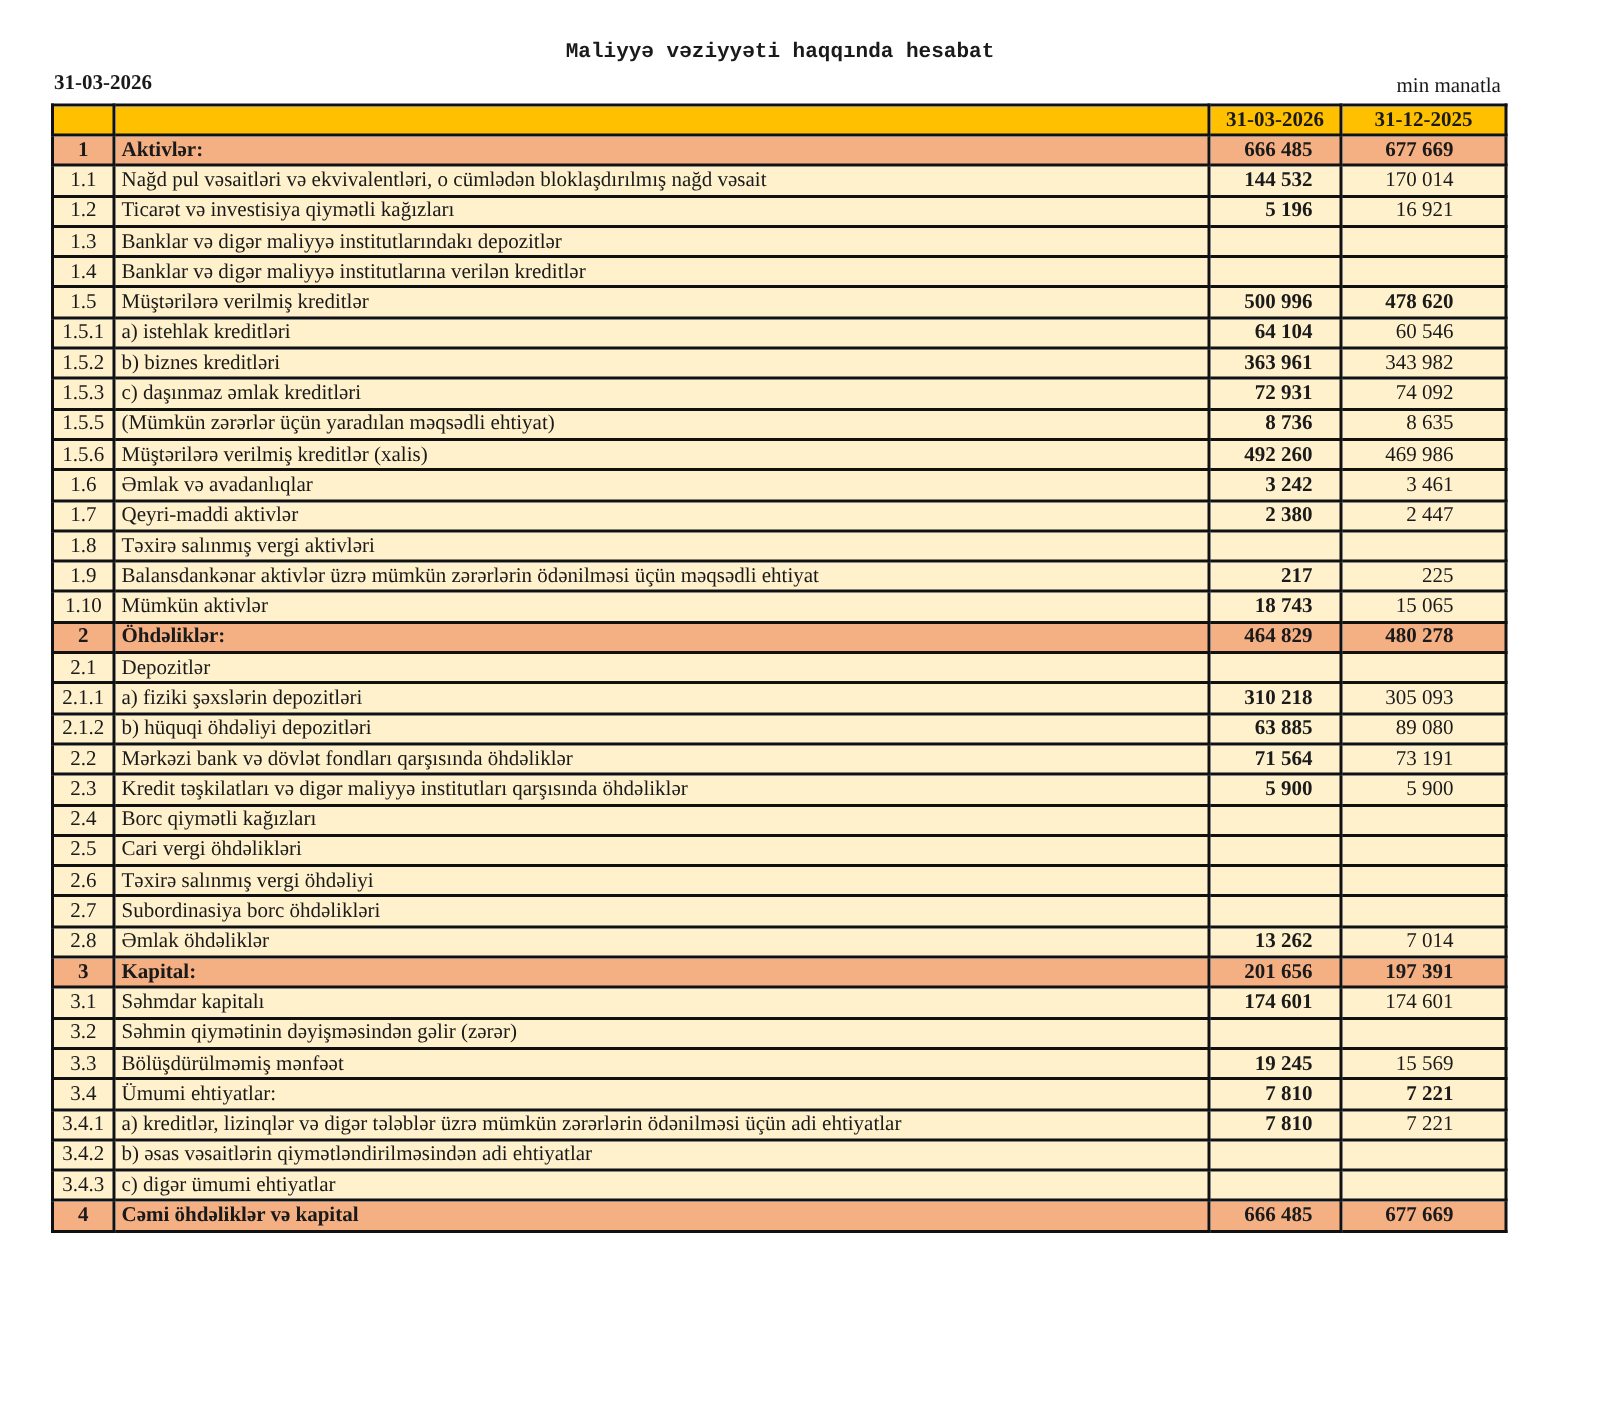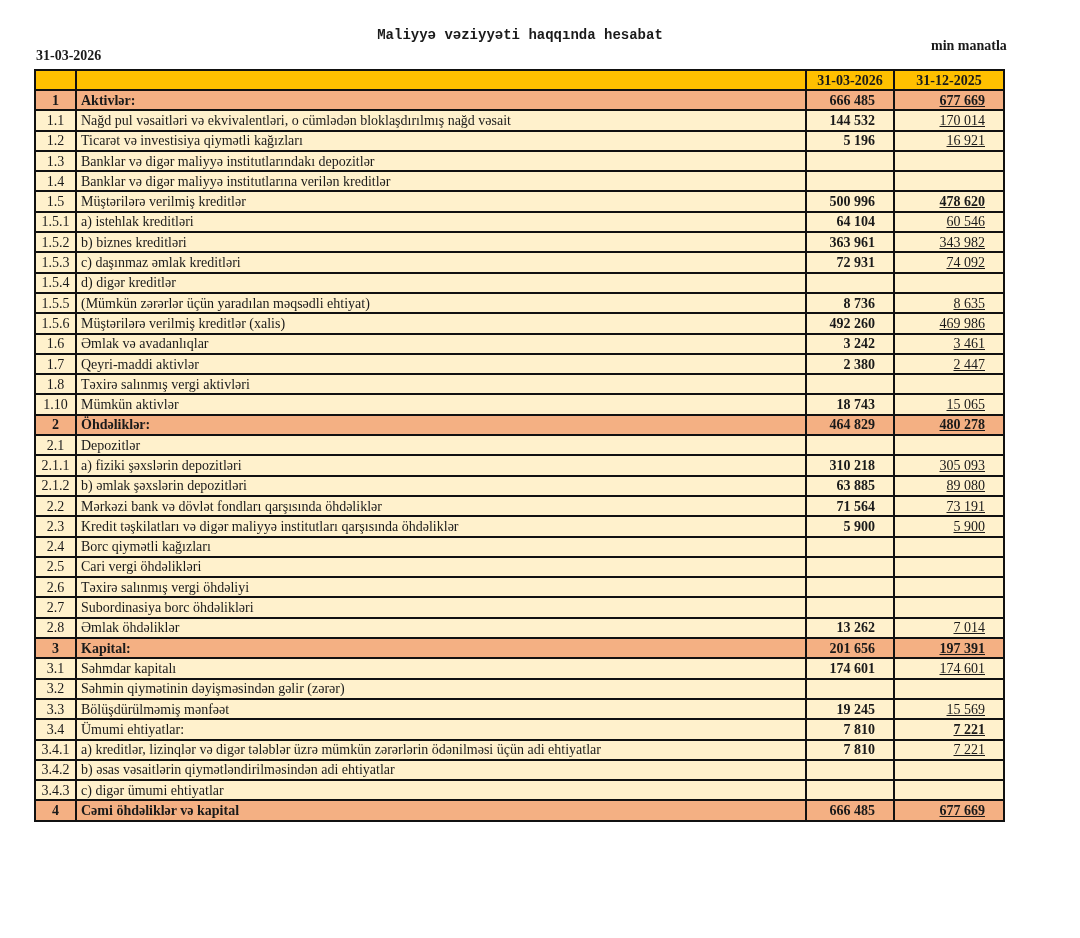--- a/index.html
+++ b/index.html
@@ -1,30 +1,30 @@
 <!DOCTYPE html>
 <html><head>
 <meta charset="utf-8">
 <style>
   html, body { margin:0; padding:0; background:#ffffff; }
   body { width:1080px; height:938px; position:relative; font-family:"Liberation Serif","DejaVu Serif",serif; color:#1a1a1a; overflow:hidden; }
   .title { position:absolute; top:27px; left:0; width:1040px; text-align:center; font-family:Liberation Mono, monospace; font-weight:bold; font-size:14px; }
   .date { position:absolute; top:48px; left:36px; font-weight:bold; font-size:14px; }
-  .unit { position:absolute; top:38px; left:931px; font-weight:bold; font-size:14px; }
+  .unit { position:absolute; top:50px; left:931px; font-weight:normal; font-size:14px; }
   table { position:absolute; top:69px; left:34px; border-collapse:collapse; table-layout:fixed; width:969px; }
   col.c-no { width:41px; } col.c-name { width:730px; } col.c-v1 { width:88px; } col.c-v2 { width:110px; }
   td { border:2px solid #111; height:18.3px; padding:0 4px; font-size:14px; line-height:17px; background:#fff1cc; white-space:nowrap; overflow:hidden; }
   tr.head td { background:#ffc000; font-weight:bold; text-align:center; height:18px; }
   tr.section td { background:#f4b083; font-weight:bold; }
   td.no { text-align:center; padding:0 1px; }
   td.num { text-align:right; padding-right:16px; }
   tr.head td.num { text-align:center; padding-right:4px; }
   tr.section td.num, tr.bold td.num { font-weight:bold;margin-left:45px; }
   td.v1.num { padding-right:18px;font-weight:bold; }
-  td.v2.num { padding-right:18px;text-decoration:underline; }
+  td.v2.num { padding-right:34px; }
 </style>
 </head>
 <body>
 
 <div class="title">Maliyyə vəziyyəti haqqında hesabat</div>
 <div class="date">31-03-2026</div>
 <div class="unit">min manatla</div>
 
 <table>
   <colgroup>
@@ -88,26 +88,20 @@
         <td class="v1 num">363 961</td>
         <td class="v2 num">343 982</td>
       </tr>
       <tr class="normal">
         <td class="no">1.5.3</td>
         <td class="name">c) daşınmaz əmlak kreditləri</td>
         <td class="v1 num">72 931</td>
         <td class="v2 num">74 092</td>
       </tr>
       <tr class="normal">
-        <td class="no">1.5.4</td>
-        <td class="name">d) digər kreditlər</td>
-        <td class="v1 num"></td>
-        <td class="v2 num"></td>
-      </tr>
-      <tr class="normal">
         <td class="no">1.5.5</td>
         <td class="name">(Mümkün zərərlər üçün yaradılan məqsədli ehtiyat)</td>
         <td class="v1 num">8 736</td>
         <td class="v2 num">8 635</td>
       </tr>
       <tr class="normal">
         <td class="no">1.5.6</td>
         <td class="name">Müştərilərə verilmiş kreditlər (xalis)</td>
         <td class="v1 num">492 260</td>
         <td class="v2 num">469 986</td>
@@ -122,20 +116,26 @@
         <td class="no">1.7</td>
         <td class="name">Qeyri-maddi aktivlər</td>
         <td class="v1 num">2 380</td>
         <td class="v2 num">2 447</td>
       </tr>
       <tr class="normal">
         <td class="no">1.8</td>
         <td class="name">Təxirə salınmış vergi aktivləri</td>
         <td class="v1 num"></td>
         <td class="v2 num"></td>
+      </tr>
+      <tr class="normal">
+        <td class="no">1.9</td>
+        <td class="name">Balansdankənar aktivlər üzrə mümkün zərərlərin ödənilməsi üçün məqsədli ehtiyat</td>
+        <td class="v1 num">217</td>
+        <td class="v2 num">225</td>
       </tr>
       <tr class="normal">
         <td class="no">1.10</td>
         <td class="name">Mümkün aktivlər</td>
         <td class="v1 num">18 743</td>
         <td class="v2 num">15 065</td>
       </tr>
       <tr class="section">
         <td class="no">2</td>
         <td class="name">Öhdəliklər:</td>
@@ -149,21 +149,21 @@
         <td class="v2 num"></td>
       </tr>
       <tr class="normal">
         <td class="no">2.1.1</td>
         <td class="name">a) fiziki şəxslərin depozitləri</td>
         <td class="v1 num">310 218</td>
         <td class="v2 num">305 093</td>
       </tr>
       <tr class="normal">
         <td class="no">2.1.2</td>
-        <td class="name">b) əmlak şəxslərin depozitləri</td>
+        <td class="name">b) hüquqi öhdəliyi depozitləri</td>
         <td class="v1 num">63 885</td>
         <td class="v2 num">89 080</td>
       </tr>
       <tr class="normal">
         <td class="no">2.2</td>
         <td class="name">Mərkəzi bank və dövlət fondları qarşısında öhdəliklər</td>
         <td class="v1 num">71 564</td>
         <td class="v2 num">73 191</td>
       </tr>
       <tr class="normal">

